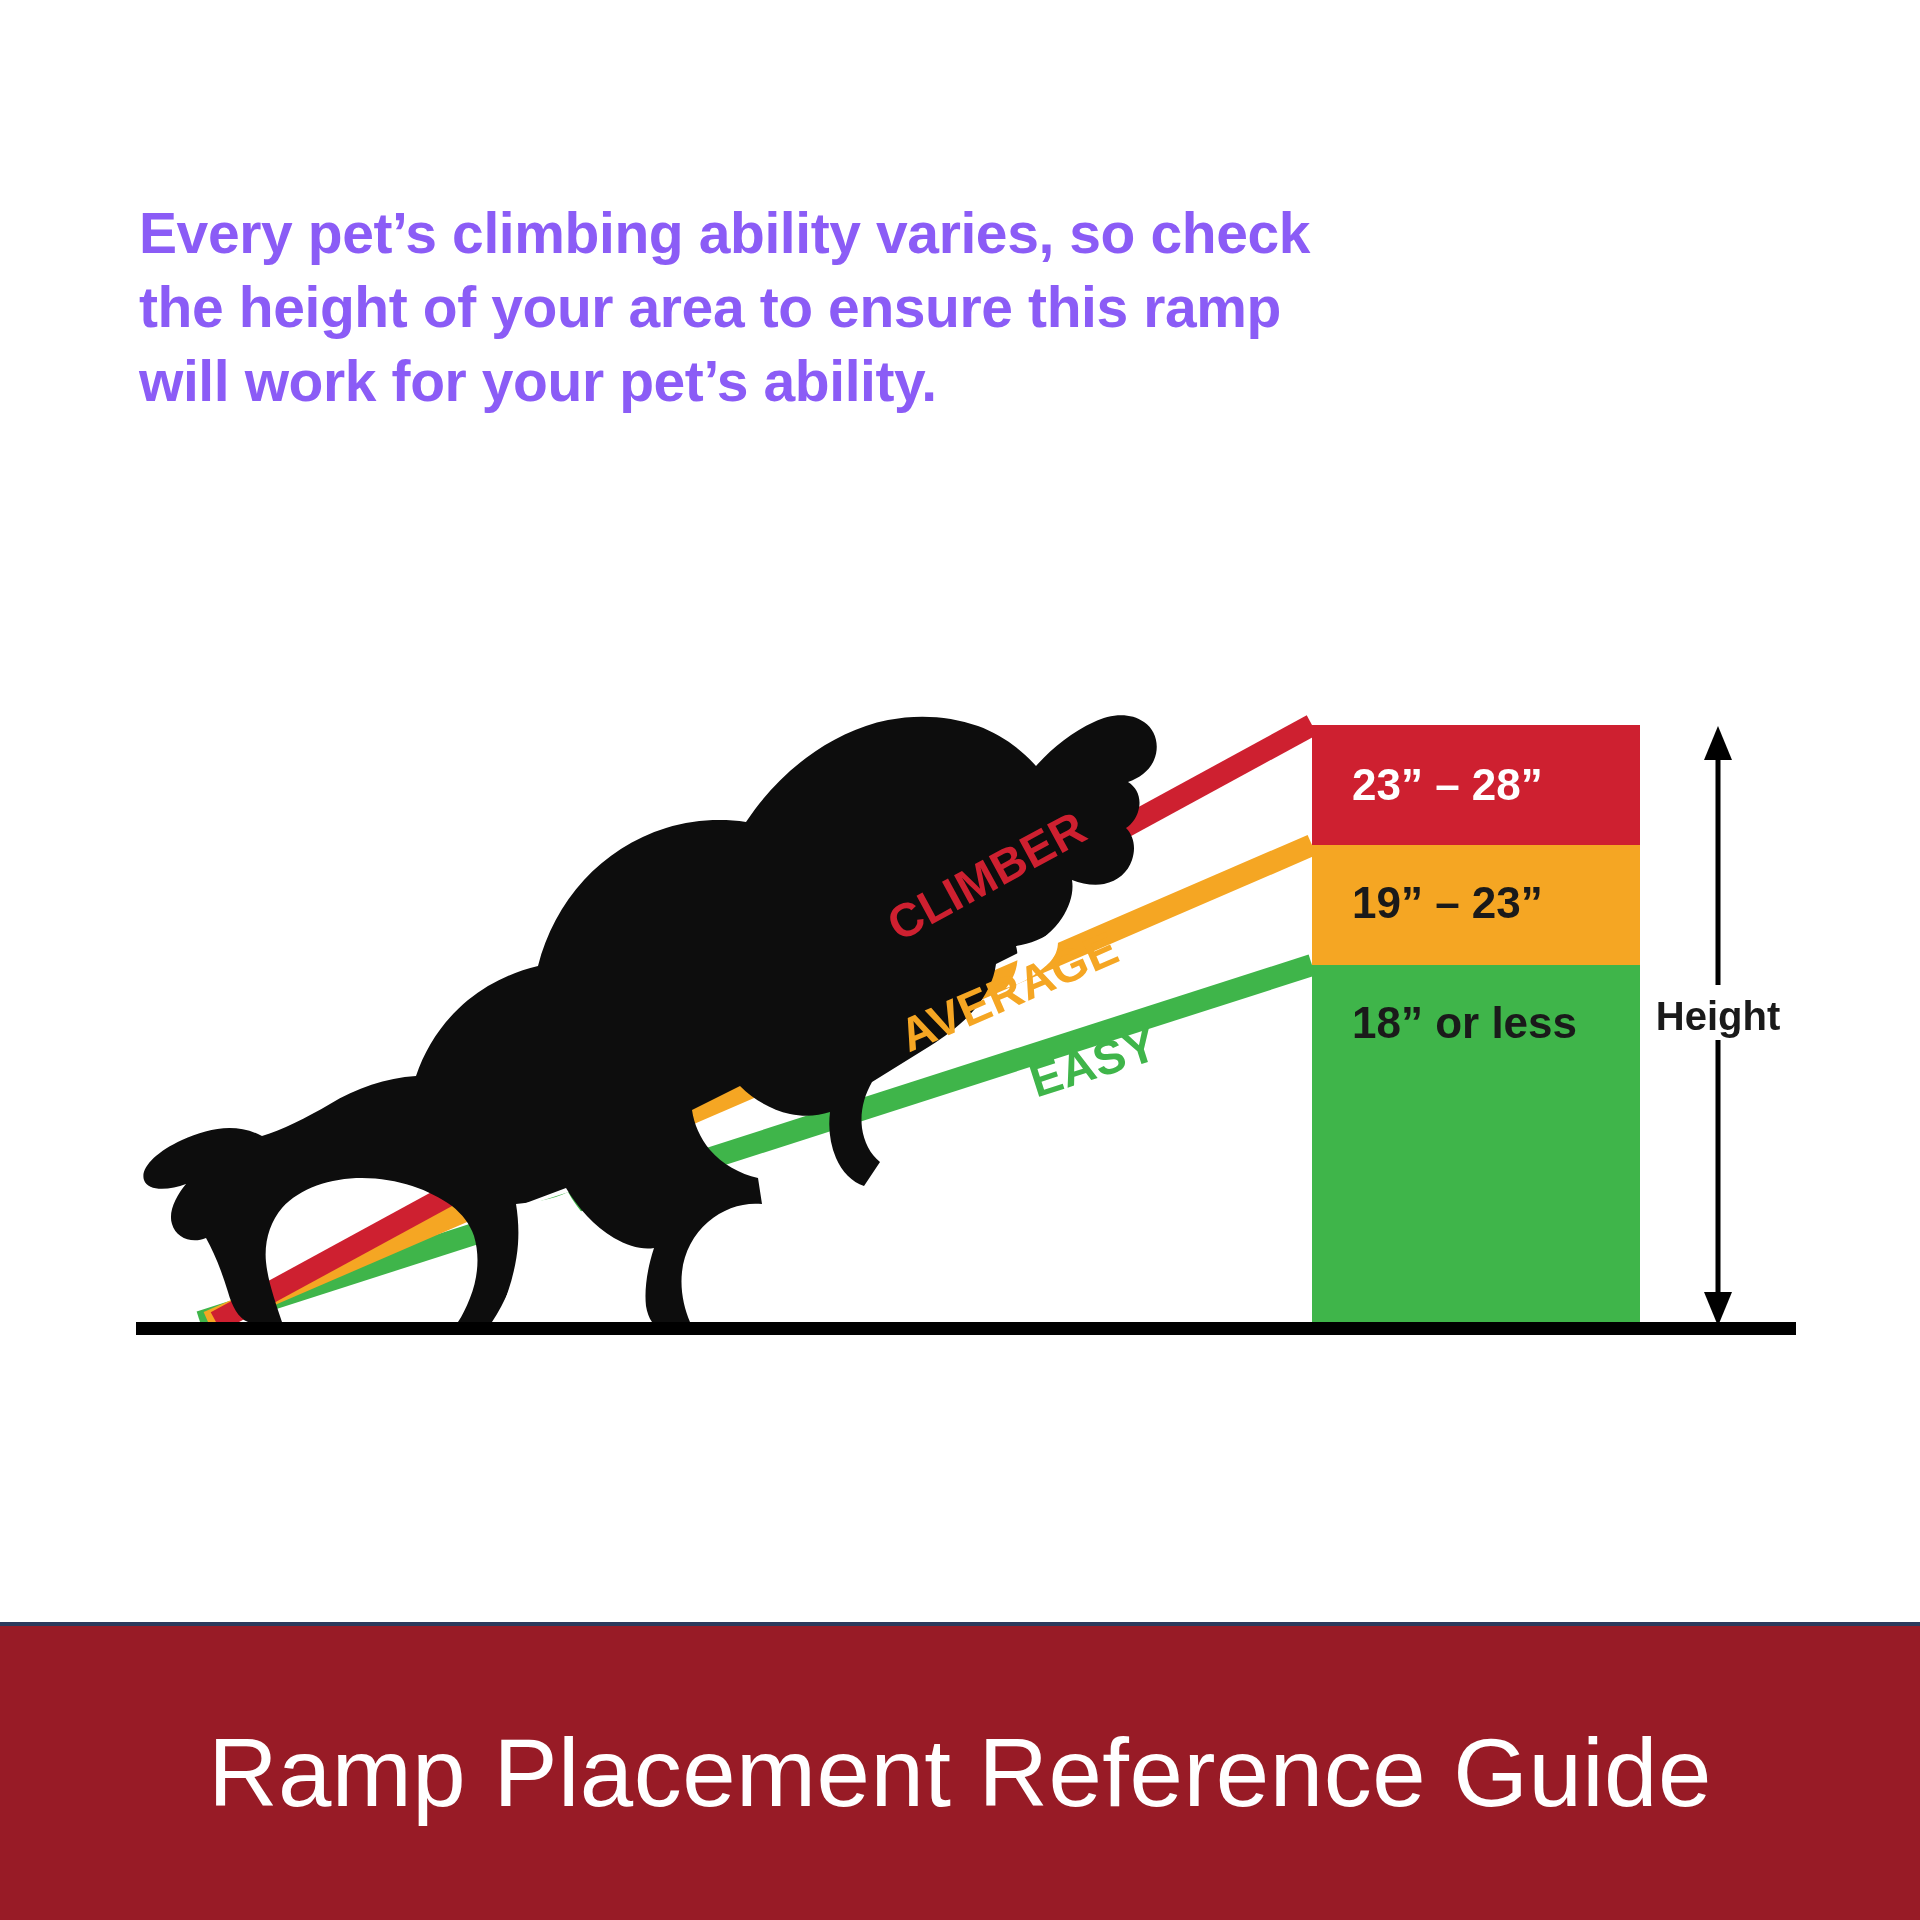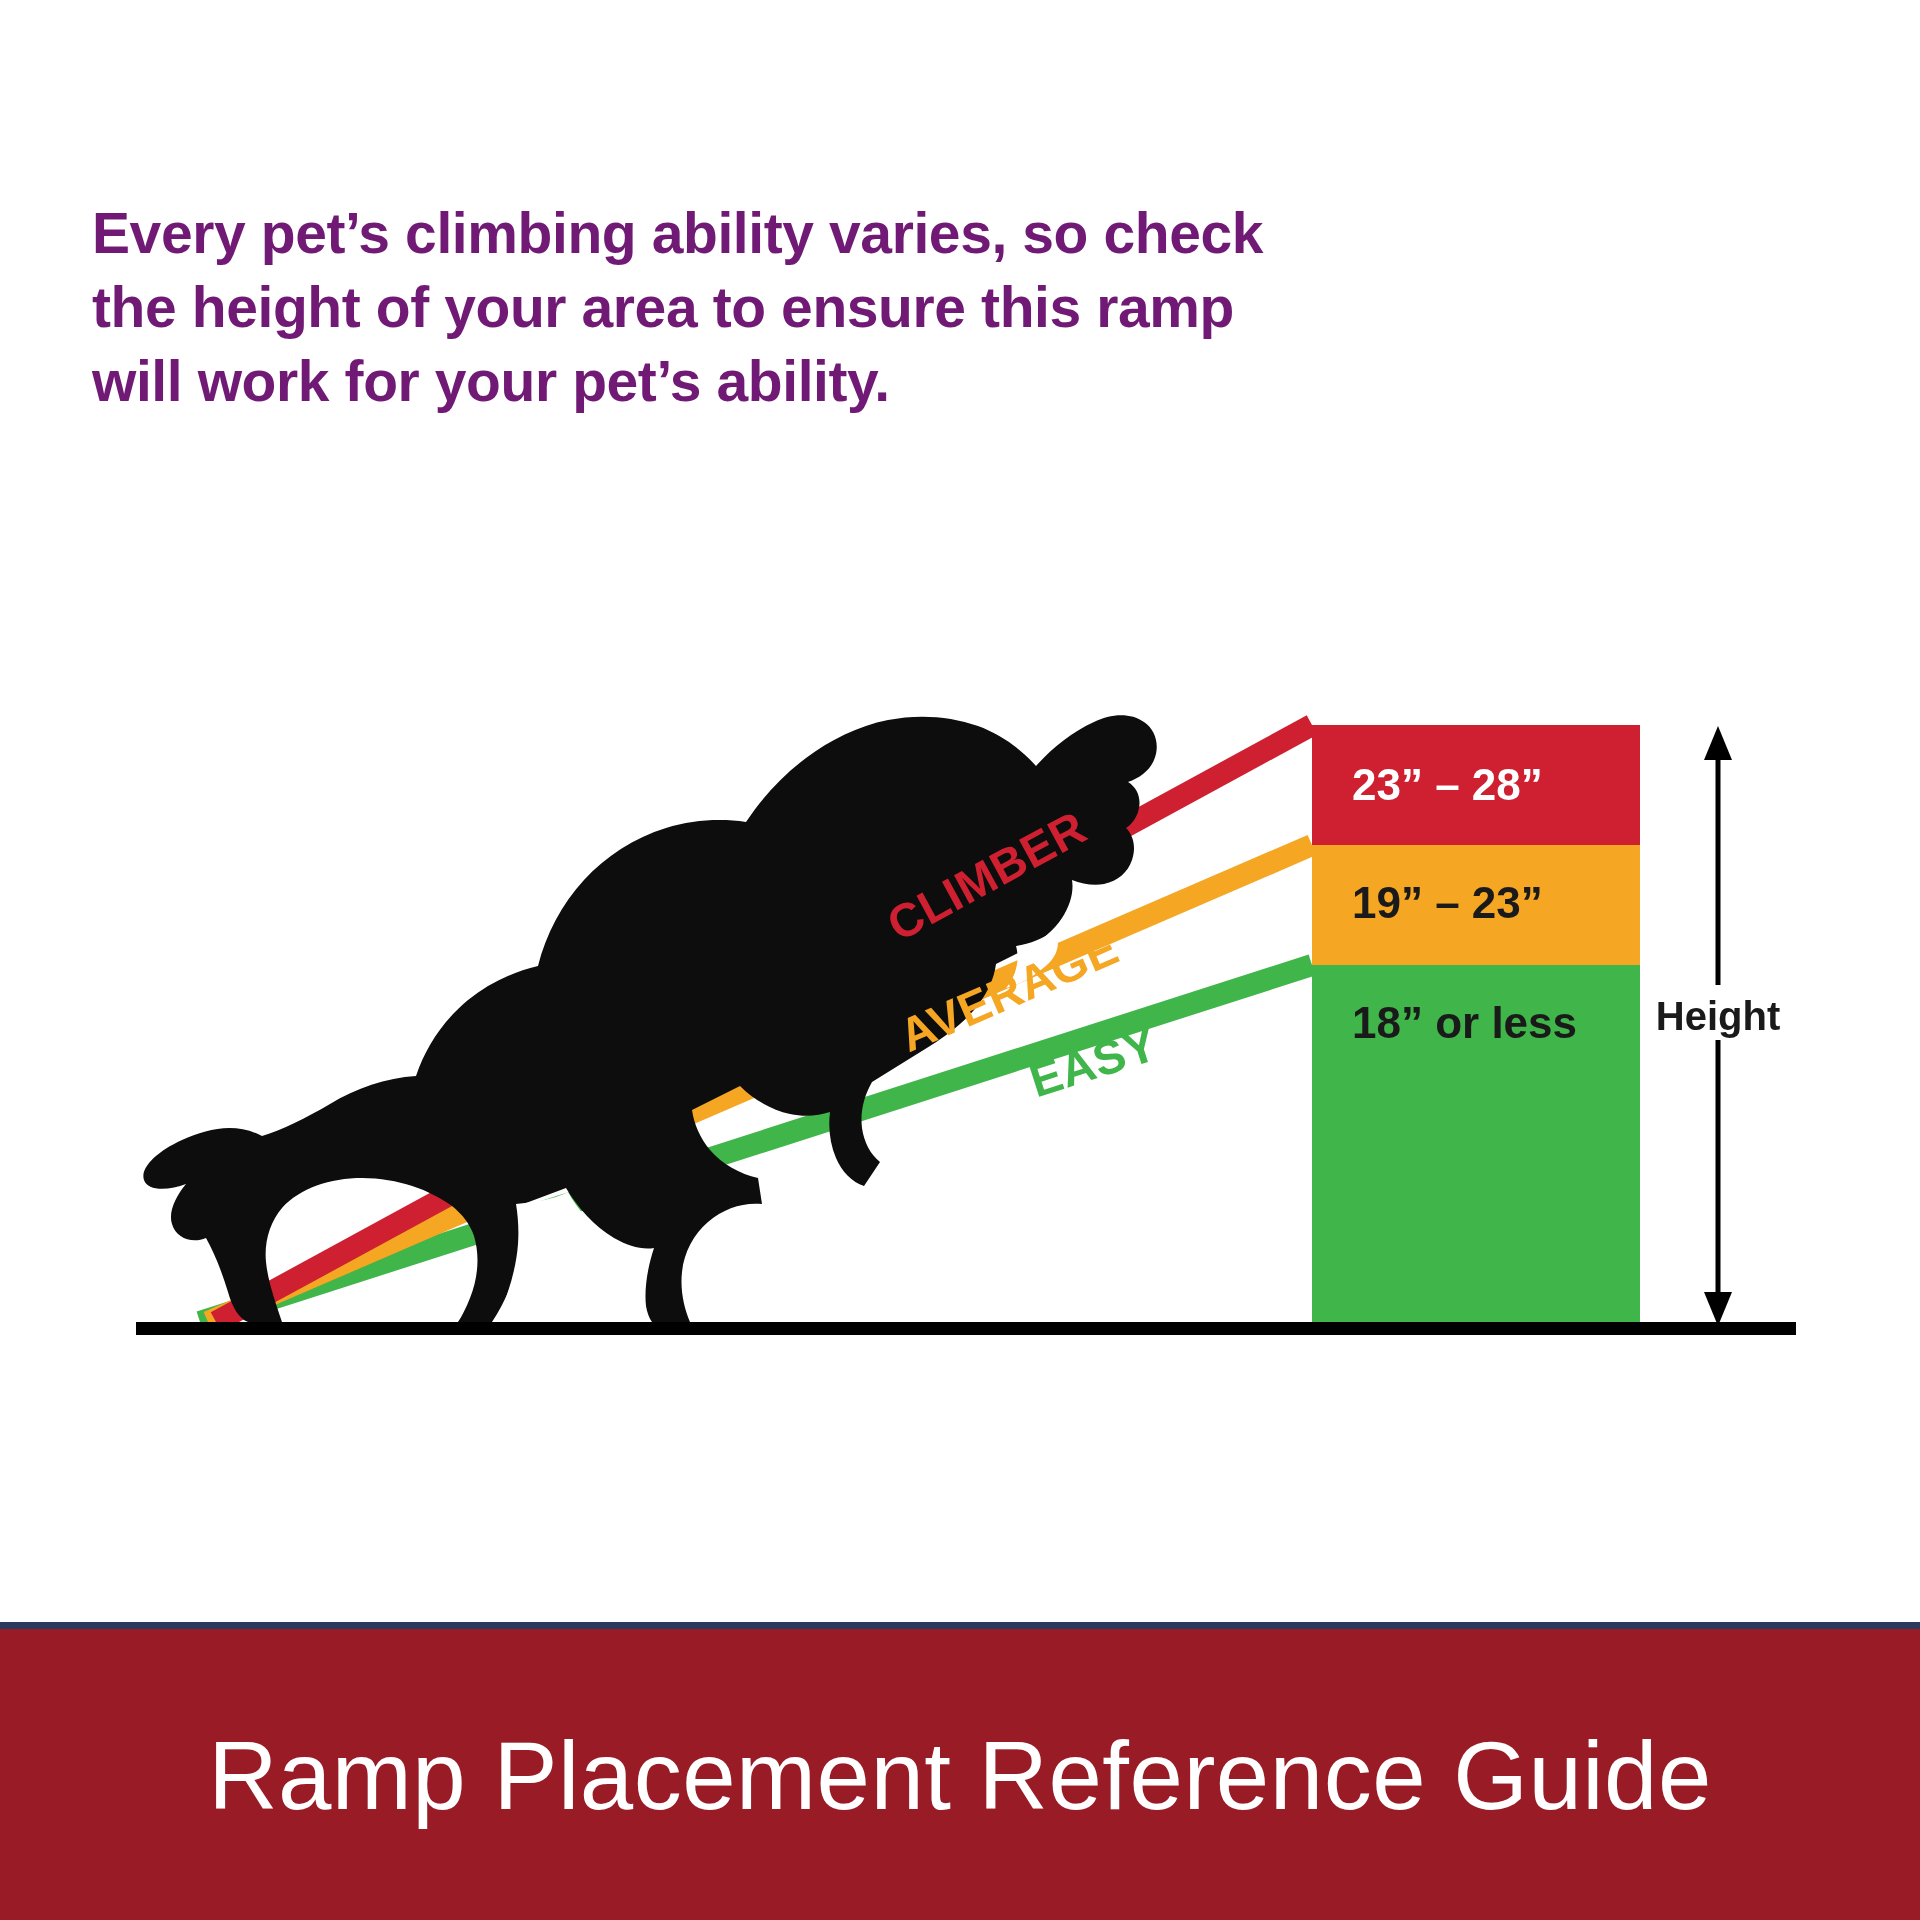--- a/index.html
+++ b/index.html
@@ -48,21 +48,21 @@
   }
 
   
   .banner {
     position: absolute;
     left: 0;
     top: 1622px;
     width: 1920px;
     height: 298px;
     background: #981B26;
-    border-top: 7px solid #84cc16;
+    border-top: 4px solid #84cc16;
     box-sizing: border-box;
   }
   .banner-title {
     position: absolute;
     left: 0;
     top: 0;
     width: 1920px;
     height: 294px;
     display: flex;
     align-items: center;
@@ -72,21 +72,21 @@
     font-size: 96px;
     letter-spacing: 0.5px;
     color: #ffffff;
   }
 </style>
 </head>
 <body>
 
 <div id="stage">
 
-  <div class="headline" style="color: #701a75;">Every pet’s climbing ability varies, so check the height of your area to ensure this ramp will work for your pet’s ability.</div>
+  <div class="headline" style="color: #8b5cf6; margin-left: 47px;">Every pet’s climbing ability varies, so check the height of your area to ensure this ramp will work for your pet’s ability.</div>
 
   <svg id="diagram" viewBox="0 0 1920 1450">
 
     <g>
       <rect x="1312" y="725" width="328" height="120" fill="#CE2030"></rect>
       <rect x="1312" y="845" width="328" height="120" fill="#F5A623"></rect>
       <rect x="1312" y="965" width="328" height="357" fill="#3FB54A"></rect>
     </g>
 
     <g>

